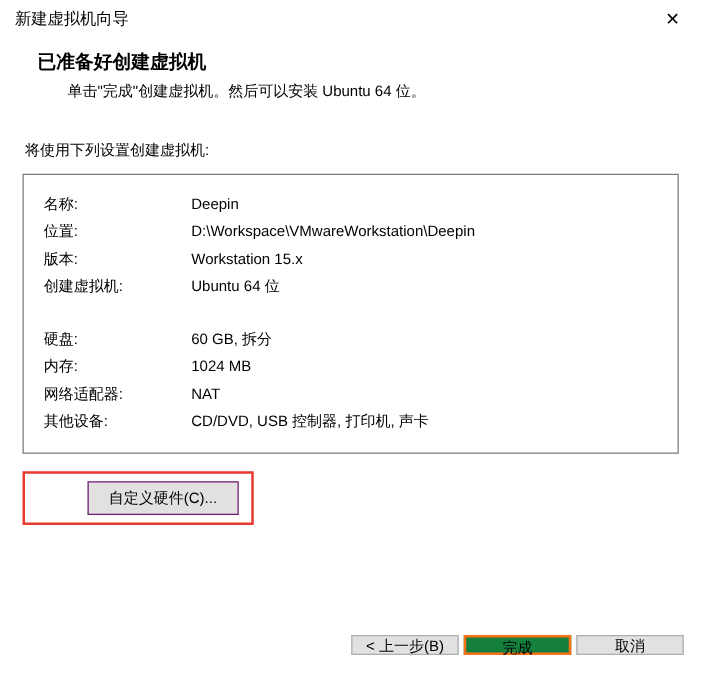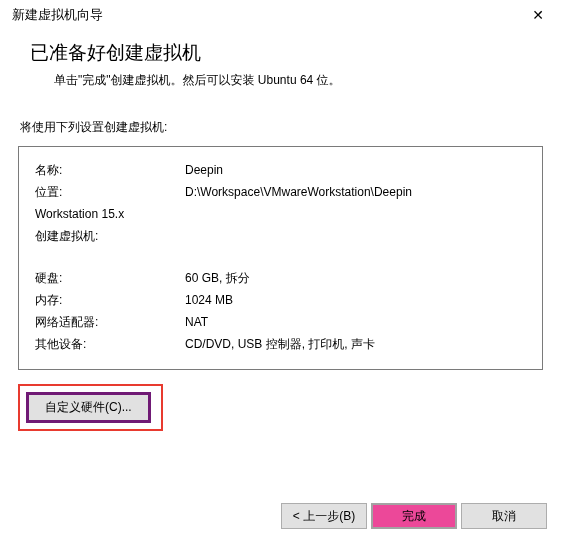--- a/index.html
+++ b/index.html
@@ -1,15 +1,15 @@
 <!DOCTYPE html>
 <html><head>
 <meta charset="utf-8">
 <style>
-  * { box-sizing: border-box; gap: 32px; }
+  * { box-sizing: border-box; }
   html, body {
     margin: 0; padding: 0;
     width: 561px; height: 544px;
     font-family: "Microsoft YaHei", "Segoe UI", sans-serif;
     font-size: 12px;
     background: #fff;
     color: #000;
     overflow: hidden;
   }
   .titlebar {
@@ -23,22 +23,22 @@
   .close-btn {
     width: 46px; height: 30px;
     display: flex; align-items: center; justify-content: center;
     font-size: 14px; color: #000;
     cursor: pointer;
   }
   .header {
     padding: 10px 30px 18px 30px;
   }
   .header .heading {
-    font-weight: normal;
-    font-size: 19px;
+    font-weight: bold;
+    font-size: 15px;
     margin-bottom: 6px;
   }
   .header .subheading {
     font-size: 12px;
     padding-left: 24px;
   }
   .body {
     padding: 0 18px;
   }
   .body-label {
@@ -60,48 +60,49 @@
   .custom-hw-wrap {
     margin-top: 14px;
     border: 2px solid #e83a2f;
     display: inline-block;
     padding: 6px 10px 6px 6px;
   }
   .custom-hw-btn {
     font-family: inherit;
     font-size: 12px;
     padding: 4px 16px;
-    border: 3px solid #701a75;
+    border: 1px solid #701a75;
     background: #e1e1e1;
     cursor: pointer;
+    margin-left: 44px;
   }
   .footer {
     position: absolute;
     bottom: 0; left: 0; right: 0;
     height: 56px;
     display: flex;
     align-items: center;
     justify-content: flex-end;
     padding: 0 14px;
     gap: 4px;
     background: #fff;
   }
   .btn {
     font-family: inherit;
     font-size: 12px;
     min-width: 86px;
-    height: 26px;
+    height: 16px;
     border: 1px solid #adadad;
     background: #e1e1e1;
     cursor: pointer;
     padding: 0 10px;
   }
   .btn.primary {
-    border: 2px solid #a3a3a3;
-    background: #ec4899;
+    border: 2px solid #f97316;
+    background: #15803d;
   }
 </style>
 </head>
 <body>
 
 <div class="titlebar">
   <span class="title">新建虚拟机向导</span>
   <div class="close-btn">
     <span>✕</span>
   </div>
@@ -118,24 +119,26 @@
   <div class="settings-box">
     <div class="row">
       <div class="label">名称:</div>
       <div class="value">Deepin</div>
     </div>
     <div class="row">
       <div class="label">位置:</div>
       <div class="value">D:\Workspace\VMwareWorkstation\Deepin</div>
     </div>
     <div class="row">
+      <div class="label">版本:</div>
       <div class="value">Workstation 15.x</div>
     </div>
     <div class="row">
       <div class="label">创建虚拟机:</div>
+      <div class="value">Ubuntu 64 位</div>
     </div>
 
     <div class="gap"></div>
 
     <div class="row">
       <div class="label">硬盘:</div>
       <div class="value">60 GB, 拆分</div>
     </div>
     <div class="row">
       <div class="label">内存:</div>

